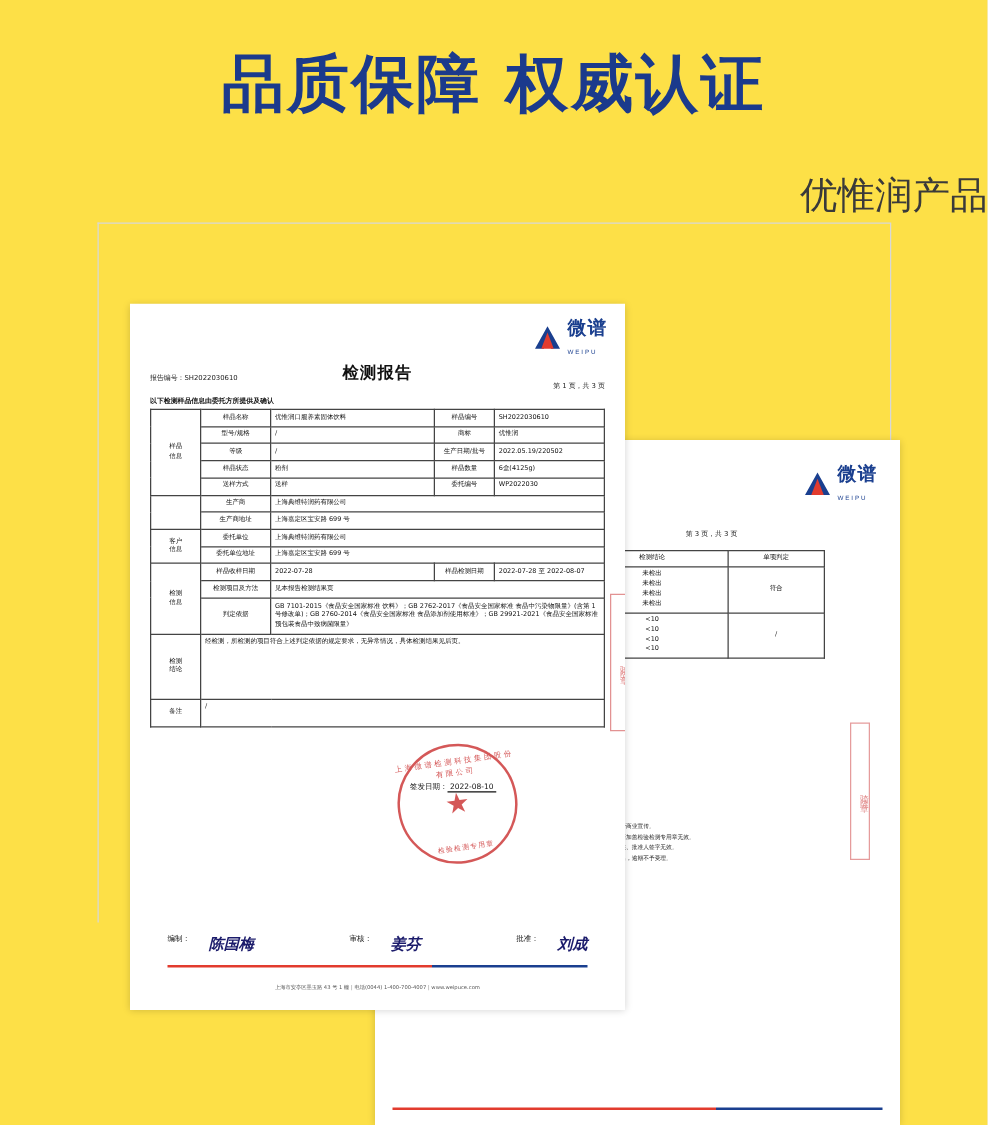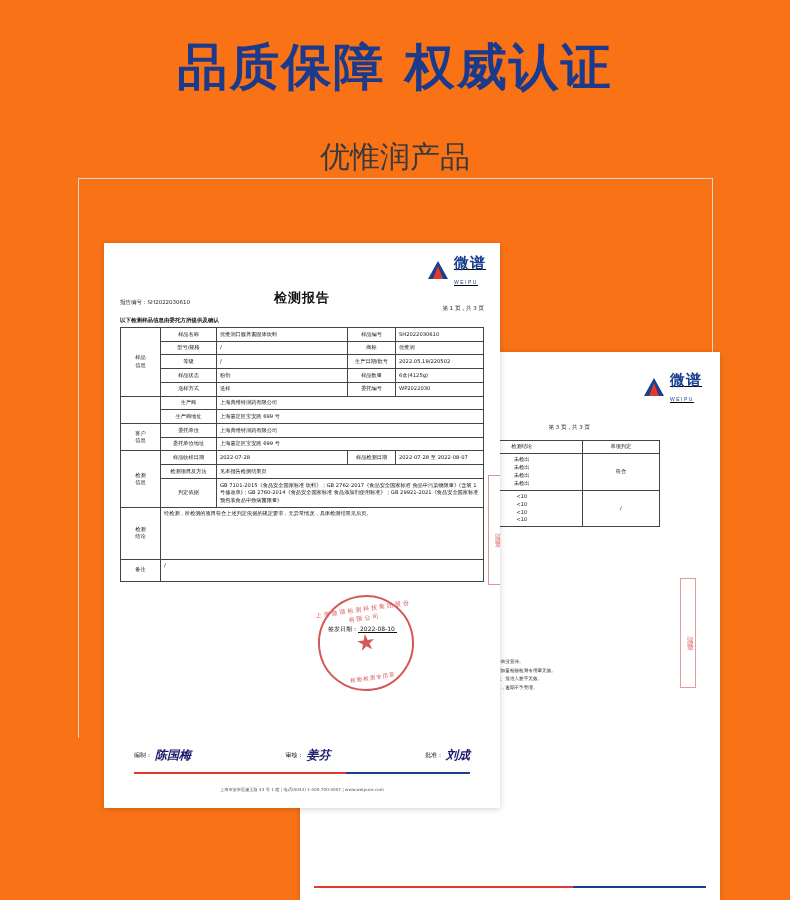--- a/index.html
+++ b/index.html
@@ -6,21 +6,21 @@
   html, body {
     margin: 0; padding: 0;
     width: 790px; height: 900px;
     background: #f0f0f0;
     font-family: "Liberation Sans", sans-serif;
     overflow: hidden;
   }
   .page {
     position: relative;
     width: 790px; height: 900px;
-    background: #f97316;
+    background: #fde047;
   }
 
   
   .headline {
     position: absolute;
     top: 34px; left: 0; width: 790px;
     text-align: center;
     font-size: 50px;
     font-weight: bold;
     letter-spacing: 2px;
@@ -29,21 +29,21 @@
   }
   .subhead {
     position: absolute;
     top: 136px; left: 0; width: 790px;
     text-align: center;
     color: #3a3a3a;
     font-family: "DejaVu Sans", sans-serif;
     line-height: 1.42;
     font-size: 30px;
   }
-  .subhead .l1 { display:block; }
+  .subhead .l1 { display:block;text-align:right; }
   .subhead .l2 { display:block; }
 
   
   .frame-line {
     position: absolute;
     background: #d8d8d8;
   }
   .fl-top    { left: 78px;  top: 178px; width: 634px; height: 1px; }
   .fl-left   { left: 78px;  top: 178px; width: 1px;  height: 560px; }
   .fl-right  { left: 712px; top: 178px; width: 1px;  height: 560px; }
@@ -74,21 +74,20 @@
     display: flex;
     align-items: center;
     gap: 5px;
   }
   .logo-mark {
     width: 22px; height: 22px;
     position: relative;
   }
   .logo-text {
     line-height: 1;
-    text-decoration: underline;
   }
   .logo-text .cn {
     font-size: 15px; font-weight: bold; color: #1a3f8f;
     font-family: "DejaVu Sans", sans-serif;
     letter-spacing: 1px;
   }
   .logo-text .en {
     font-size: 5px; color: #1a3f8f; letter-spacing: 1.5px;
     font-family: "Liberation Sans", sans-serif;
   }
@@ -188,21 +187,21 @@
     padding: 0 2px;
   }
   .f-signrow {
     position: absolute;
     left: 30px; bottom: 44px; width: 336px;
     display: flex; justify-content: space-between;
     font-size: 6px; color: #111;
     font-family: "DejaVu Sans", sans-serif;
   }
   .f-signrow .sig {
-    display: flex; align-items: center; gap: 3px;
+    display: flex; align-items: flex-start; gap: 15px;
   }
   .f-signrow .hand {
     font-family: "DejaVu Serif", serif;
     font-size: 12px; font-weight: bold; color: #1b1b6b;
     font-style: italic;
   }
   .f-redline {
     position: absolute;
     left: 30px; bottom: 34px;
     width: 336px; height: 2px;

